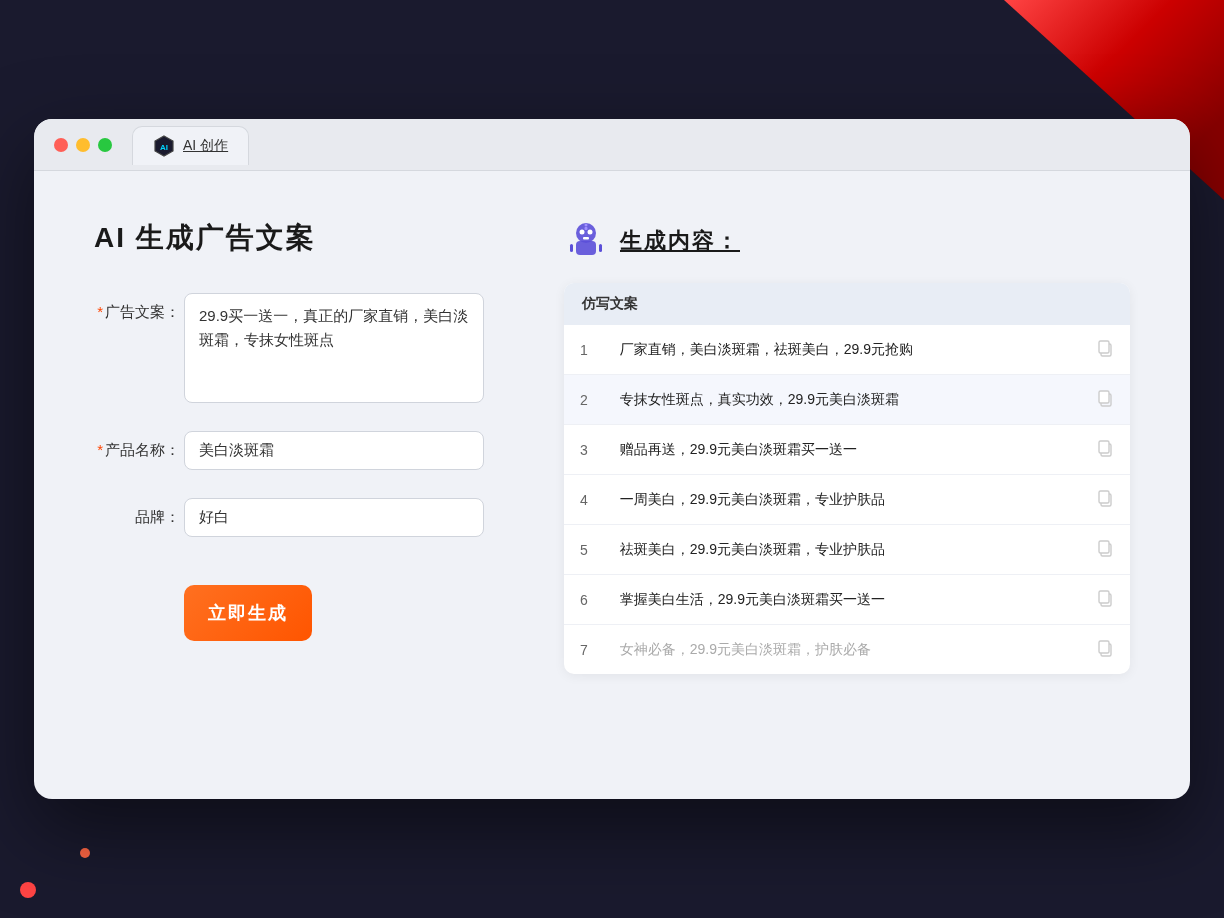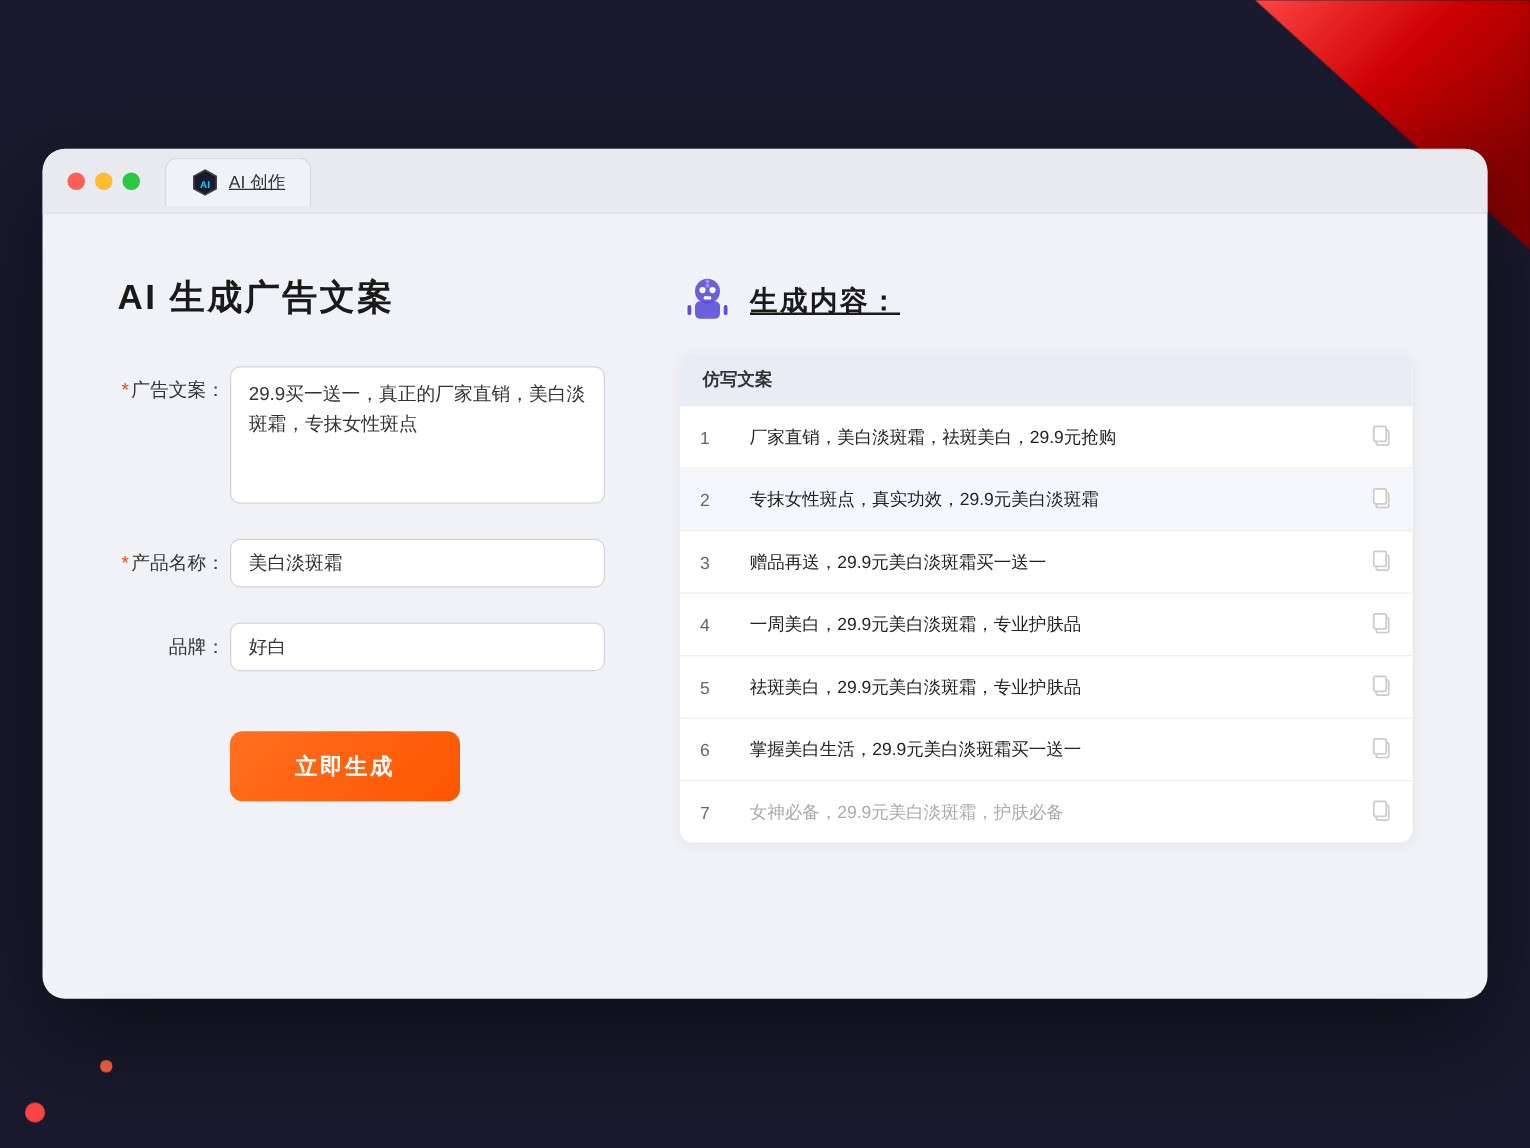--- a/index.html
+++ b/index.html
@@ -117,21 +117,21 @@
       font-size: 14px;
       color: #333;
       font-weight: 500;
       text-decoration: underline;
     }
 
     
     .browser-content {
       padding: 48px 60px 48px 60px;
       display: flex;
-      gap: 60px;
+      gap: 80px;
       min-height: 628px;
       justify-content: space-between;
     }
 
     
     .left-panel {
       flex: 0 0 390px;
     }
 
     .page-title {
@@ -181,21 +181,21 @@
       line-height: 1.6;
     }
 
     .generate-btn {
       margin-top: 20px;
       margin-left: 90px;
       background: linear-gradient(135deg, #ff7020, #ff5500);
       color: #fff;
       border: none;
       border-radius: 10px;
-      padding: 16px 52px;
+      padding: 16px 24px;
       font-size: 18px;
       font-weight: 600;
       cursor: pointer;
       letter-spacing: 2px;
       font-family: inherit;
     }
 
     
     .right-panel {
       flex: 1;

